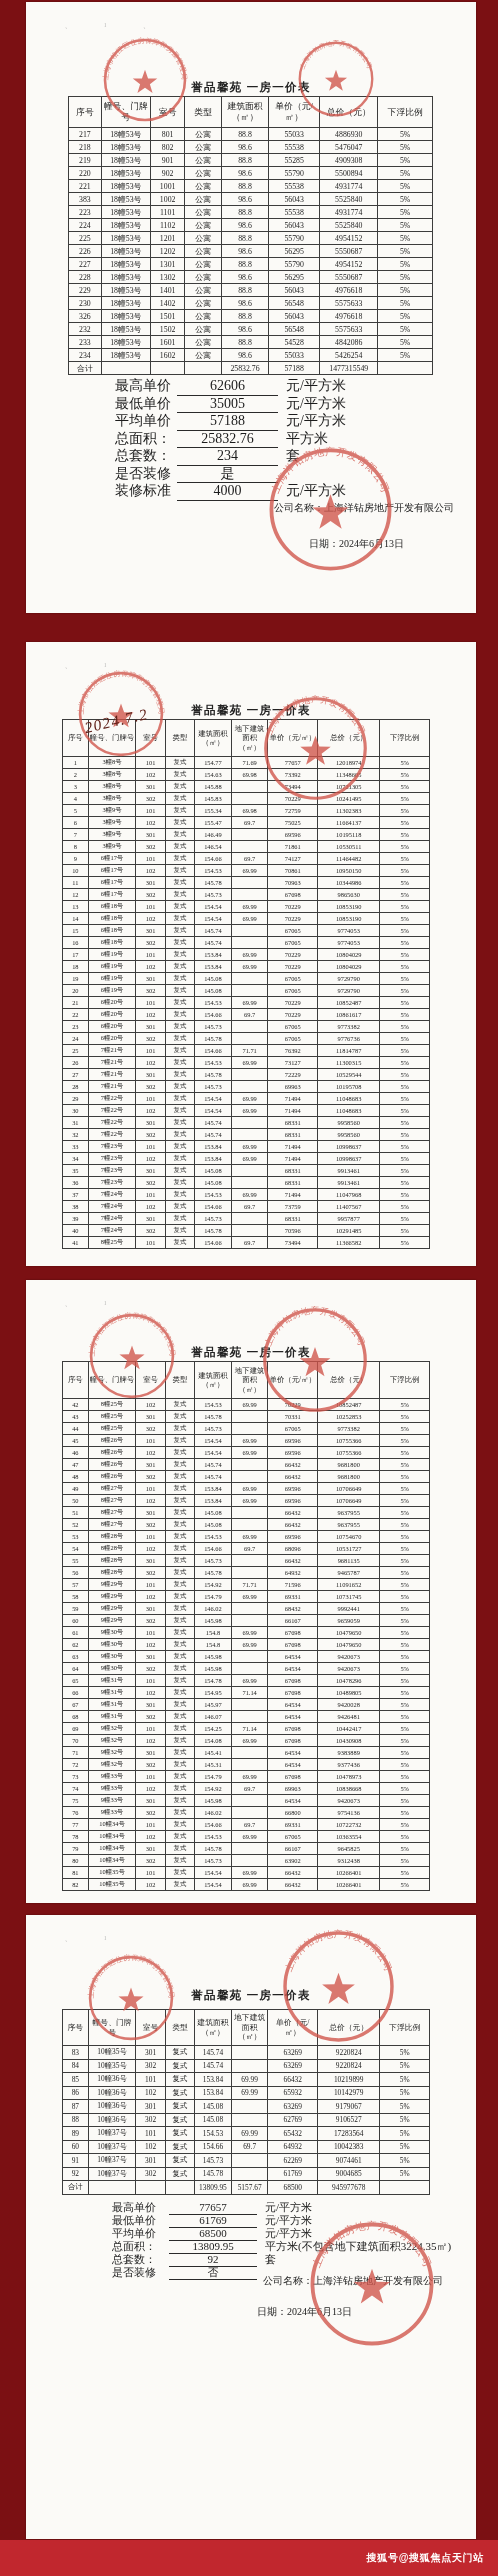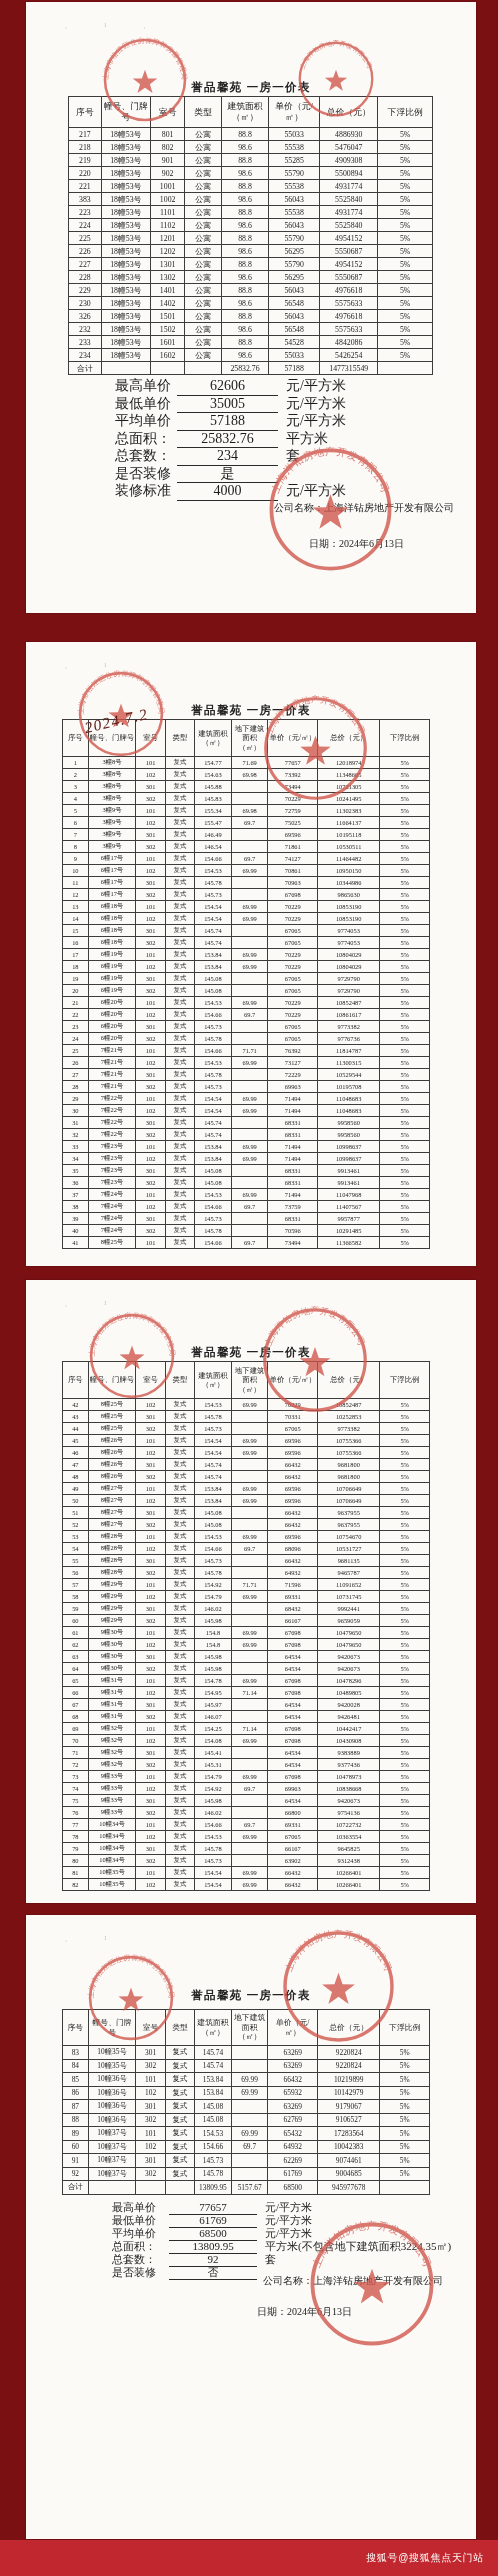--- a/index.html
+++ b/index.html
@@ -1,20 +1,20 @@
 <!DOCTYPE html>
 <html style="font-size:10.8px"><head>
 <meta charset="utf-8">
 <style>
   html,body{margin:0;padding:0}
   body{position:relative;width:499px;height:2576px;background:#7b1013;
        font-family:"Liberation Serif","DejaVu Serif",serif;overflow:hidden}
   .footer-band{position:absolute;left:0;bottom:0;width:499px;height:36px;background:#c1272e}
   .footer-text{position:absolute;right:15px;top:0;height:36px;line-height:36px;color:#ffffff;
-       font-size:10px;font-weight:normal;letter-spacing:0.7px;font-family:"Liberation Sans","DejaVu Sans",sans-serif}
+       font-size:10px;font-weight:bold;letter-spacing:0.7px;font-family:"Liberation Sans","DejaVu Sans",sans-serif}
   .panel{position:absolute;left:26px;width:450px;background:#fbfaf7;box-shadow:0 0 2px rgba(0,0,0,.35)}
   #panel1{top:2px;height:611px}
   #panel2{top:642px;height:624px}
   #panel3{top:1280px;height:623px}
   #panel4{top:1915px;height:624px}
   .title{position:absolute;left:0;width:100%;text-align:center;font-size:11.5px;font-weight:bold;
        letter-spacing:1.3px;color:#222;z-index:2}
   .stamp{position:absolute;color:#d0544a;opacity:.78;z-index:5;pointer-events:none}
   .stamp svg{display:block}
   .hand-note{position:absolute;color:#5f2018;font-size:15.5px;font-style:italic;

